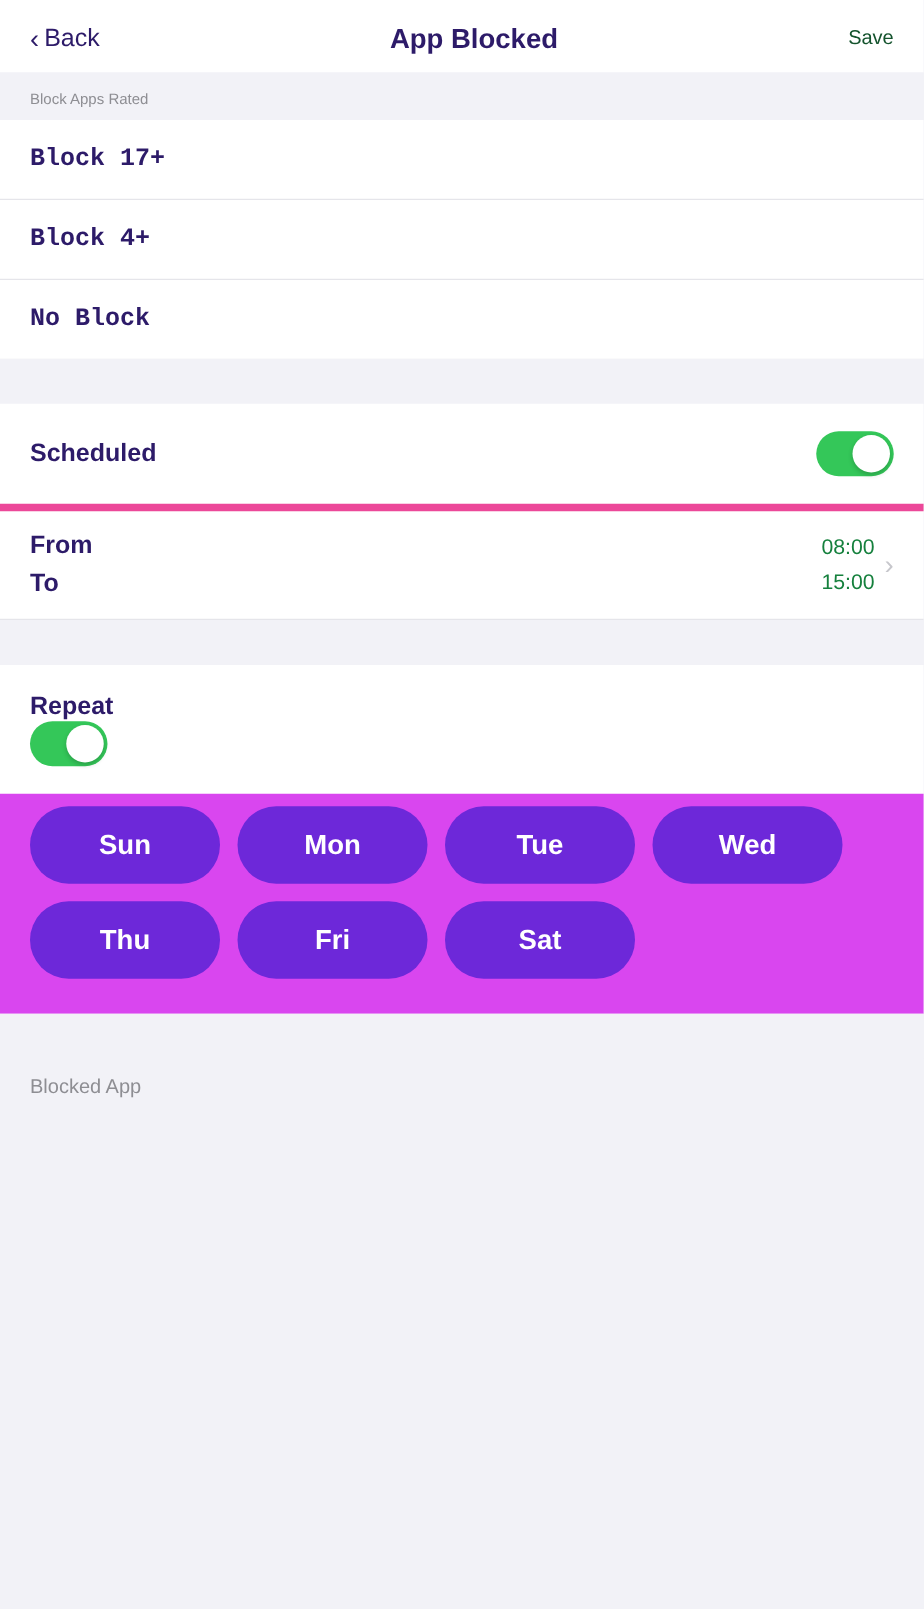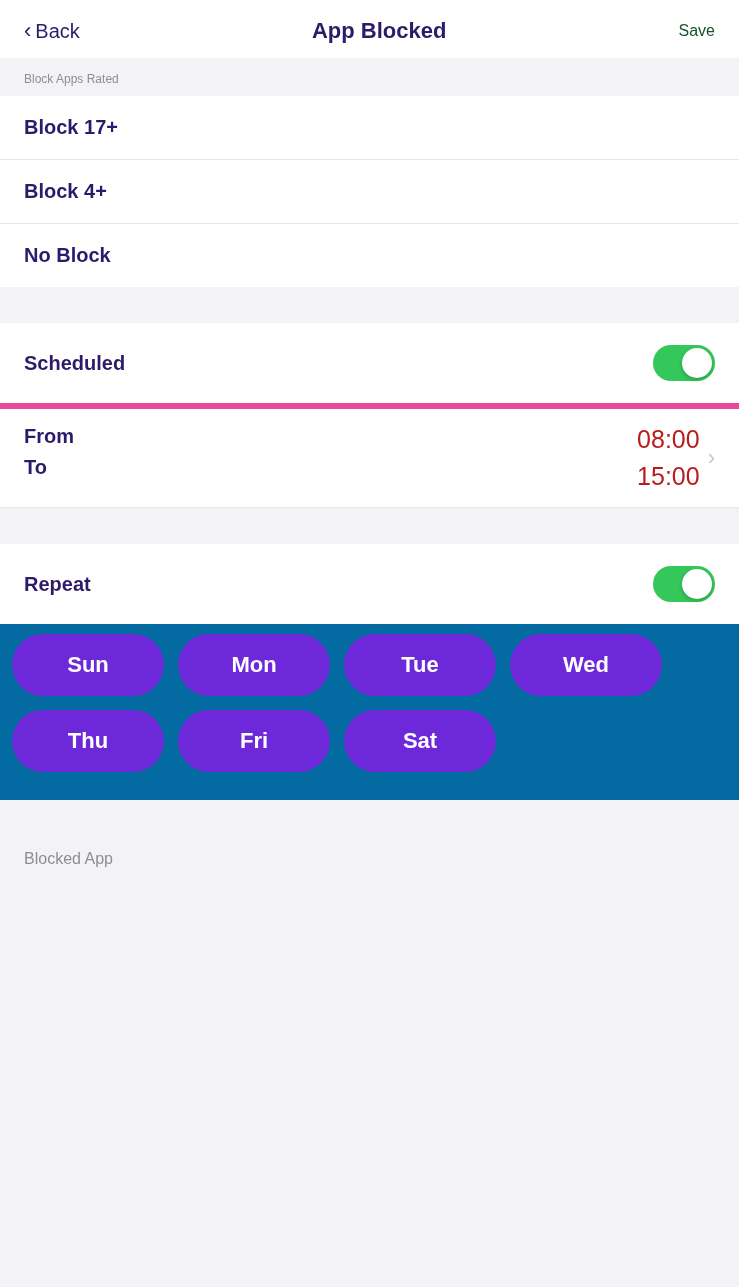--- a/index.html
+++ b/index.html
@@ -65,20 +65,21 @@
     .card {
       background: #ffffff;
     }
 
     .card-row {
       display: flex;
       align-items: center;
       justify-content: space-between;
       padding: 20px 24px;
       border-bottom: 1px solid #e5e5ea;
+      font-family: Liberation Mono, monospace;
     }
 
     .card-row:last-child {
       border-bottom: none;
     }
 
     .card-row-label {
       font-size: 20px;
       font-weight: 600;
       color: #2d1b69;
@@ -176,55 +177,56 @@
     }
 
     .from-to-times {
       display: flex;
       flex-direction: column;
       align-items: flex-end;
       gap: 8px;
     }
 
     .from-to-time {
-      font-size: 25px;
+      font-size: 17px;
       font-weight: 500;
-      color: #b91c1c;
+      color: #15803d;
     }
 
     .chevron-right {
       color: #c7c7cc;
       font-size: 22px;
     }
 
     
     .repeat-section {
       background: #ffffff;
     }
 
     .repeat-row {
       display: flex;
-      align-items: center;
+      align-items: flex-start;
       justify-content: space-between;
       padding: 22px 24px;
+      flex-direction: column;
     }
 
     .repeat-label {
       font-size: 20px;
       font-weight: 700;
       color: #2d1b69;
     }
 
     
     .days-grid {
       display: flex;
       flex-wrap: wrap;
       gap: 14px;
-      padding: 10px 12px 28px;
-      background: #0369a1;
+      padding: 10px 24px 28px;
+      background: #d946ef;
     }
 
     .day-btn {
       background: #6d28d9;
       color: white;
       border: none;
       border-radius: 36px;
       padding: 18px 32px;
       font-size: 22px;
       font-weight: 600;

